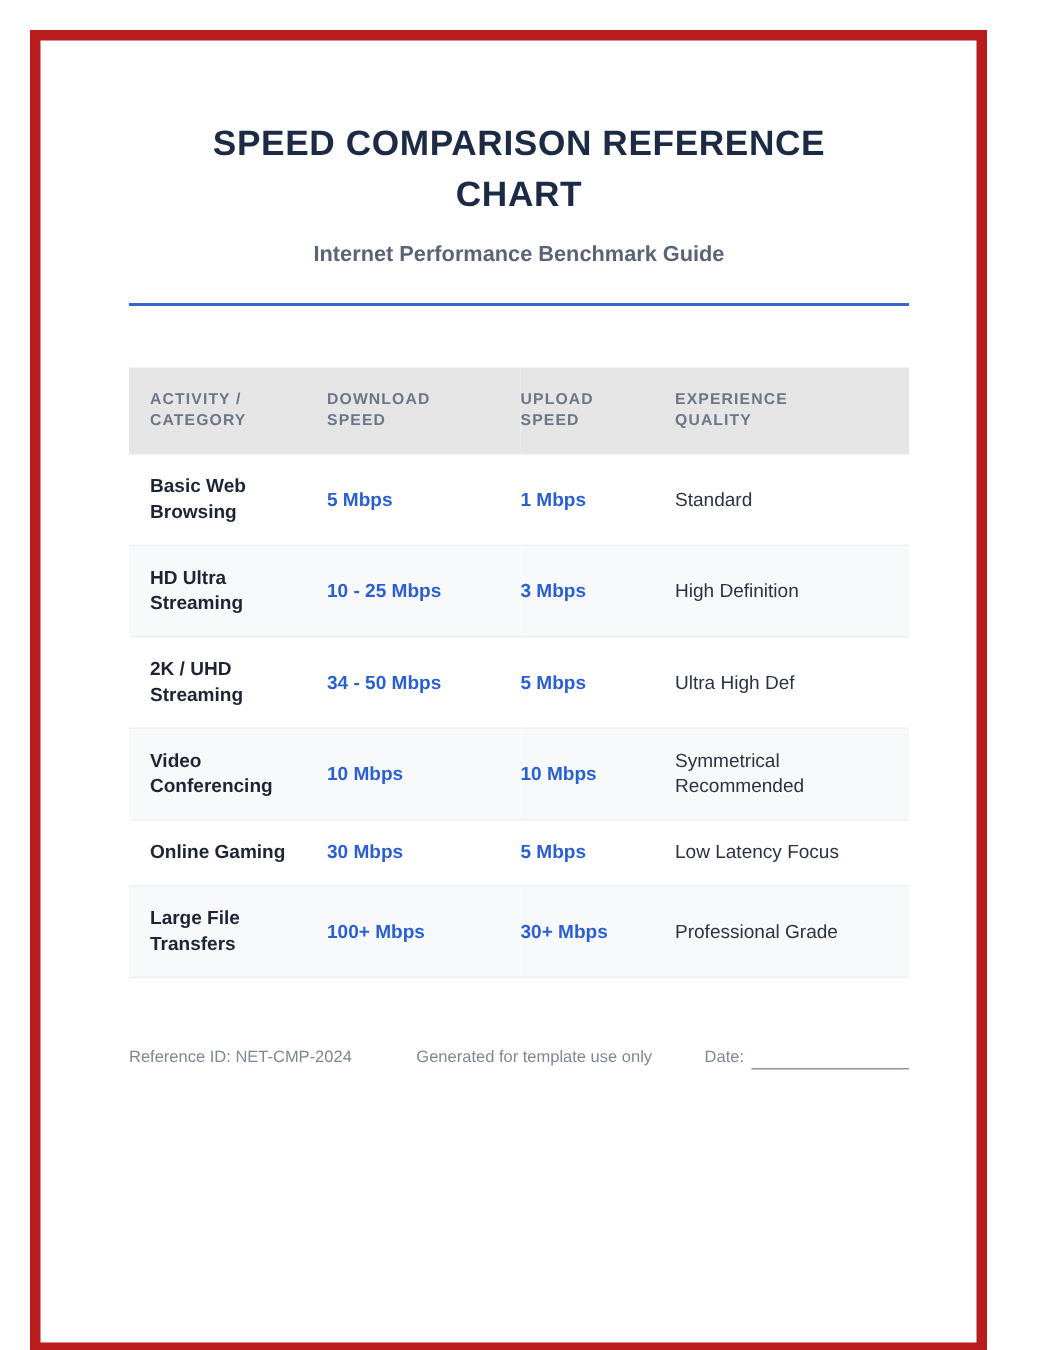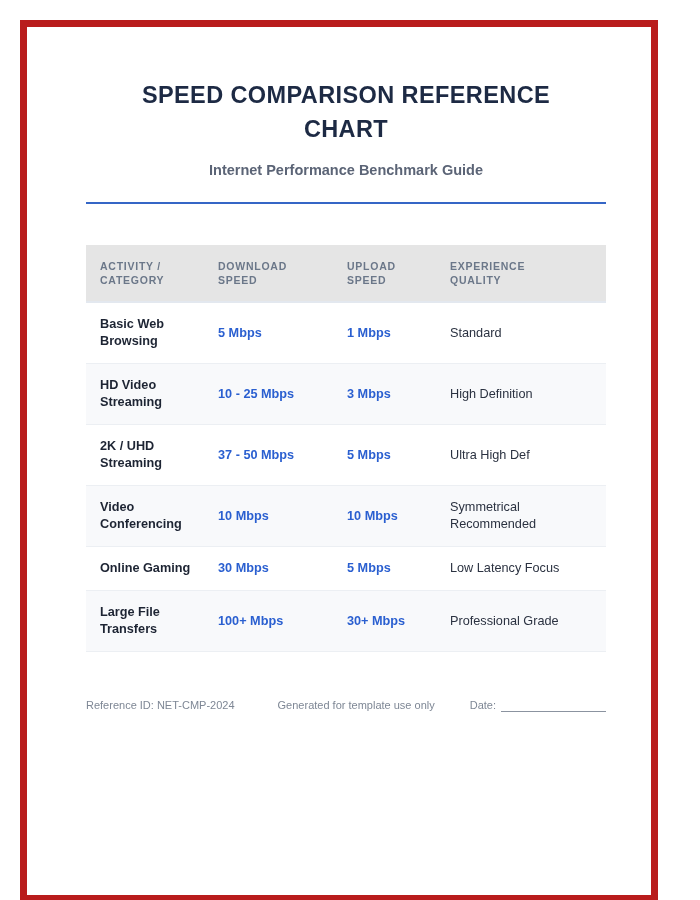--- a/index.html
+++ b/index.html
@@ -127,21 +127,21 @@
     line-height: 15px;
     color: #7e8795;
     white-space: nowrap;
     gap: 10px;
   }
   .footer-ref { }
   .footer-note { margin-left: 33px; }
   .footer-date {
     margin-left: 25px;
     display: flex;
-    align-items: center;
+    align-items: flex-end;
     flex: 1;
   }
   .date-line {
     display: inline-block;
     flex: 1;
     margin-left: 5px;
     border-bottom: 1px solid #8b93a0;
     height: 11px;
   }
 </style>
@@ -192,36 +192,36 @@
           </td>
           <td class="cell-speed">5 Mbps</td>
           <td class="cell-speed">1 Mbps</td>
           <td class="cell-quality">
             <span class="wrap-break">Standard</span>
 
           </td>
         </tr>
         <tr class="striped">
           <td class="cell-activity">
-            <span class="wrap-break">HD Video</span>
+            <span class="wrap-break">HD Ultra</span>
             <span class="wrap-break">Streaming</span>
           </td>
           <td class="cell-speed">10 - 25 Mbps</td>
           <td class="cell-speed">3 Mbps</td>
           <td class="cell-quality">
             <span class="wrap-break">High Definition</span>
 
           </td>
         </tr>
         <tr>
           <td class="cell-activity">
             <span class="wrap-break">2K / UHD</span>
             <span class="wrap-break">Streaming</span>
           </td>
-          <td class="cell-speed">37 - 50 Mbps</td>
+          <td class="cell-speed">34 - 50 Mbps</td>
           <td class="cell-speed">5 Mbps</td>
           <td class="cell-quality">
             <span class="wrap-break">Ultra High Def</span>
 
           </td>
         </tr>
         <tr class="striped">
           <td class="cell-activity">
             <span class="wrap-break">Video</span>
             <span class="wrap-break">Conferencing</span>

